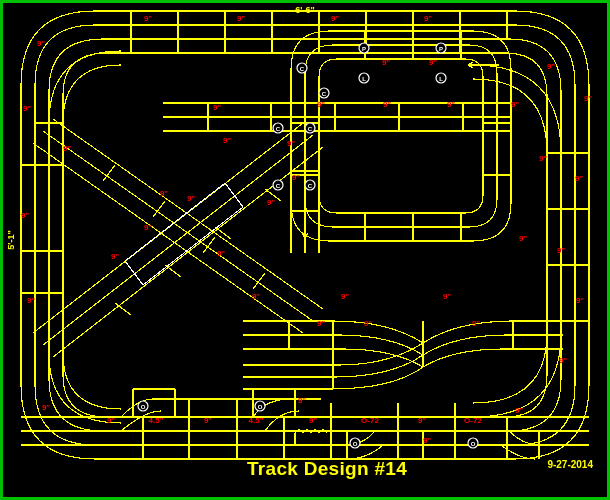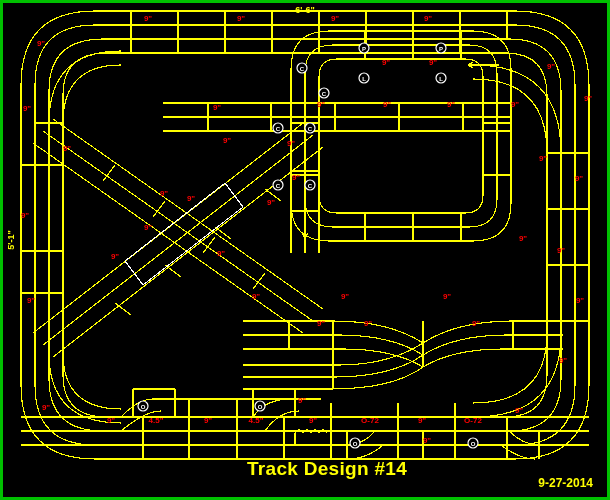--- a/index.html
+++ b/index.html
@@ -14,22 +14,22 @@
   #plan{position:absolute;left:0;top:0;width:604px;height:494px;}
 
   .txt-title{
     position:absolute;left:0;top:455px;width:604px;
     text-align:center;color:#ffff00;
     font-size:19px;font-weight:bold;letter-spacing:.3px;
     font-family:"Liberation Sans", sans-serif;
     padding-left:22px;
   }
   .txt-date{
-    position:absolute;right:14px;top:473px;
-    color:#ffff00;font-size:12px;font-weight:bold;
+    position:absolute;right:14px;top:456px;
+    color:#ffff00;font-size:10px;font-weight:bold;
     font-family:"Liberation Sans", sans-serif;
   }
   .dim-top{
     position:absolute;left:0;top:2px;width:604px;text-align:center;
     color:#ffff00;font-size:9px;font-weight:bold;
   }
   .dim-left{
     position:absolute;left:-12px;top:232px;width:40px;text-align:center;
     color:#ffff00;font-size:9px;font-weight:bold;
     transform:rotate(-90deg);transform-origin:center center;

